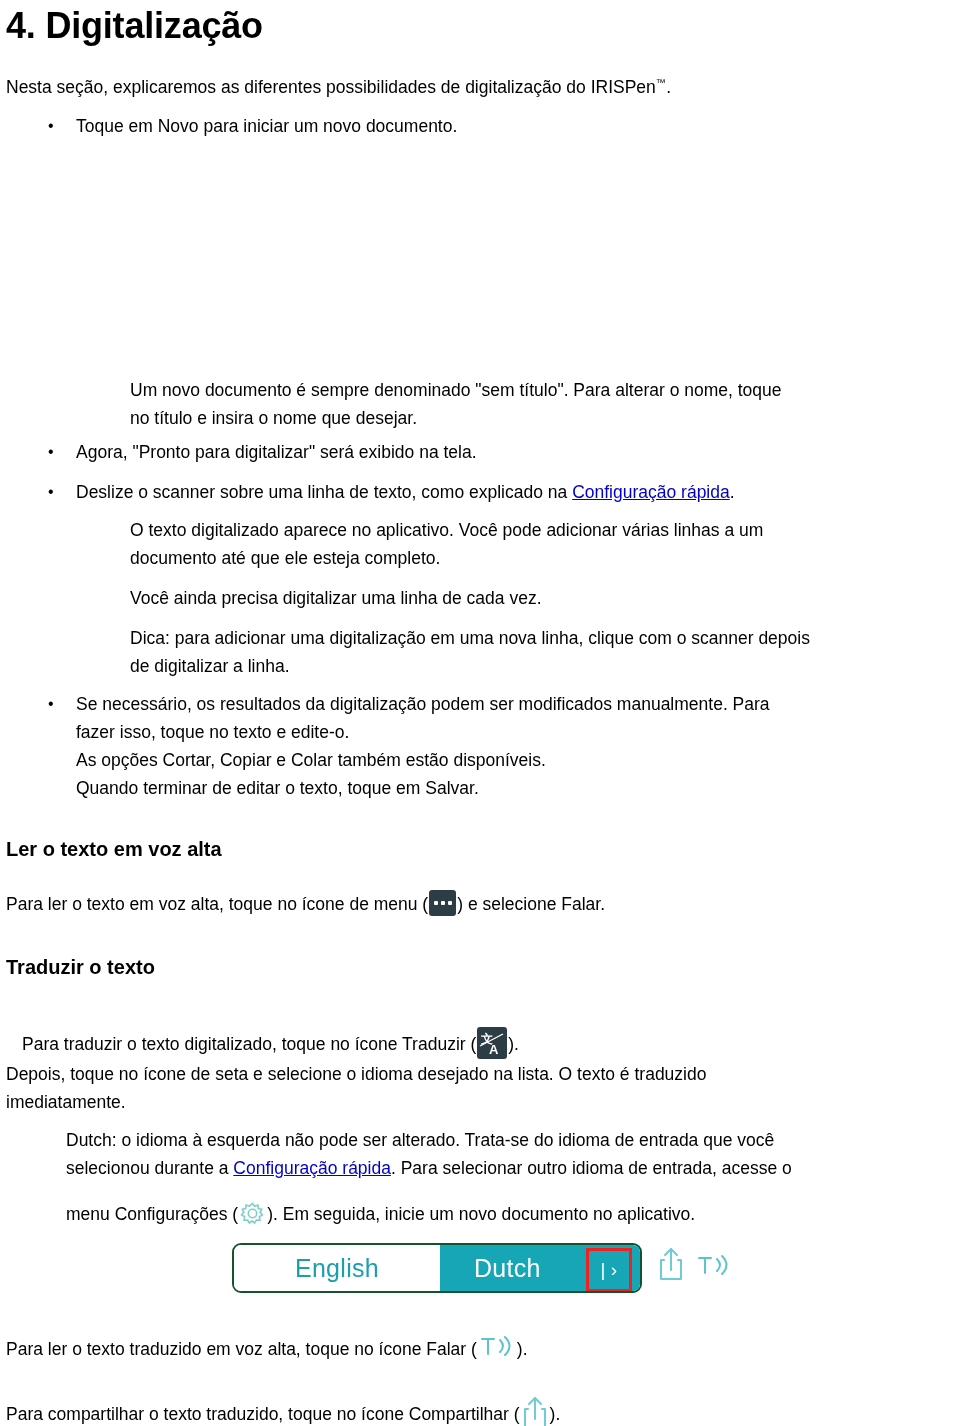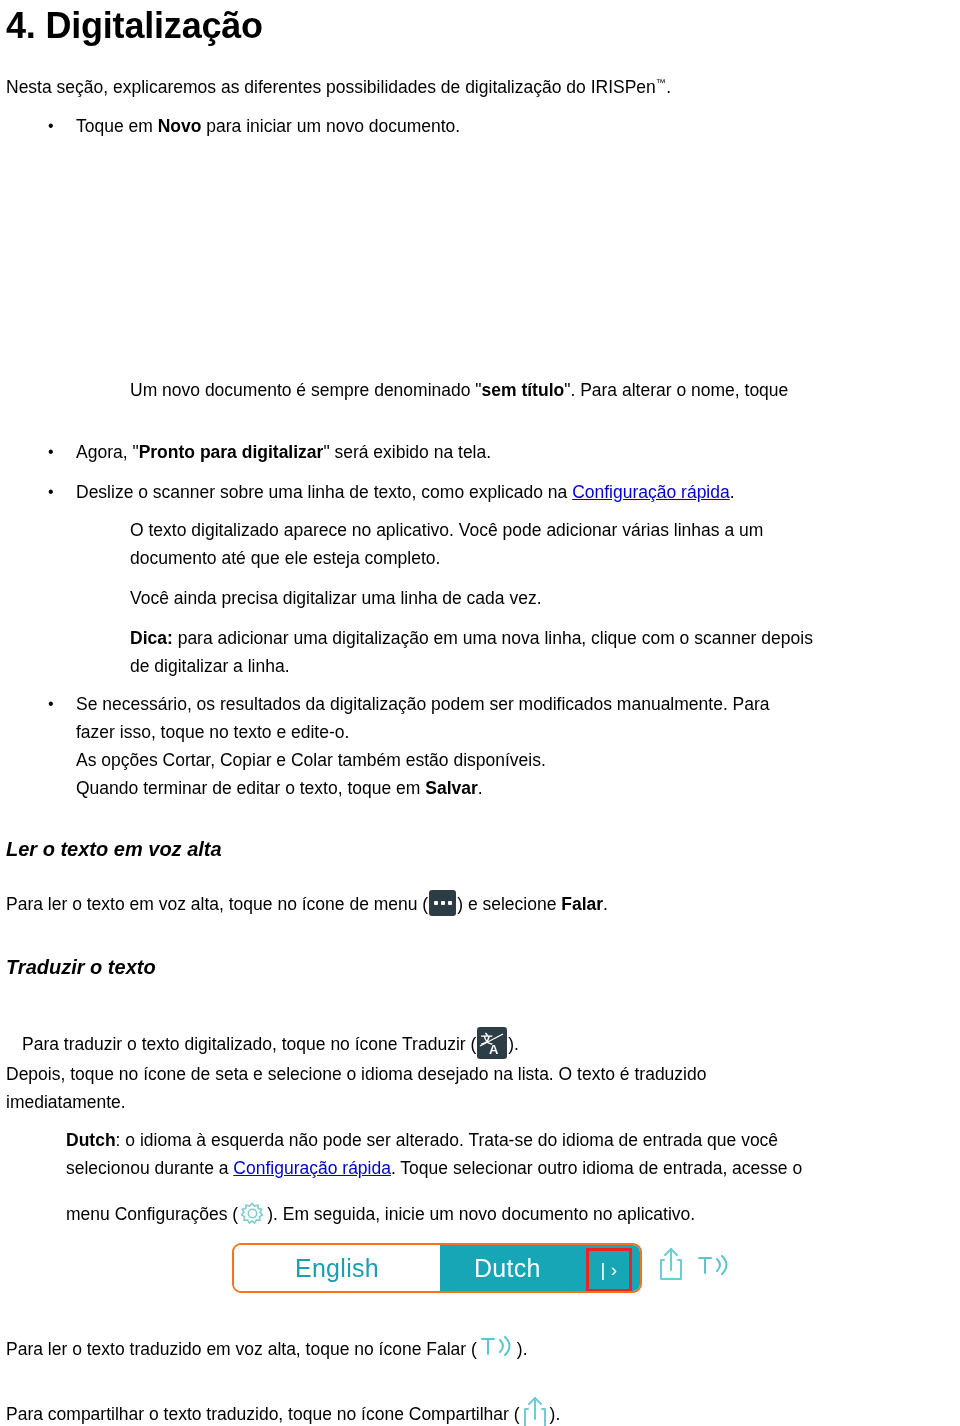--- a/index.html
+++ b/index.html
@@ -31,21 +31,20 @@
     font-weight: bold;
     letter-spacing: -0.2px;
     line-height: 44px;
     color: #000;
   }
   .h2 {
     font-size: 20px;
     font-weight: bold;
     color: #000;
     line-height: 26px;
-    font-style: italic;
   }
 
   
   .intro {
     position: absolute;
     left: 6px;
     top: 70px;
     font-size: 17.5px;
     line-height: 26px;
   }
@@ -70,21 +69,21 @@
   .bullet-dot {
     width: 34px;
     flex: 0 0 34px;
     text-align: left;
     padding-left: 6px;
     box-sizing: border-box;
     font-size: 16px;
     line-height: 28px;
   }
   .bullet-text { flex: 1 1 auto; }
-  b { font-weight: bold; text-align: right; }
+  b { font-weight: normal; text-align: right; }
   .link {
     color: #0000cc;
     text-decoration: underline;
     margin-top: 36px;
   }
 
   
   .fig-new {
     position: absolute;
     left: 372px;
@@ -194,21 +193,21 @@
     left: 232px;
     top: 1243px;
     width: 512px;
     height: 56px;
   }
   .lang-pill {
     position: absolute;
     left: 0; top: 0;
     width: 410px;
     height: 50px;
-    border: 2px solid #f97316;
+    border: 2px solid #14532d;
     border-radius: 9px;
     box-sizing: border-box;
     overflow: hidden;
     display: flex;
   }
   .lang-left {
     flex: 0 0 206px;
     background: #ffffff;
     color: #1a9fae;
     font-size: 25px;
@@ -267,20 +266,21 @@
   </div>
 
   <div class="bullet-row" style="left:42px; top:112px; width:620px;">
     <span class="bullet-dot">•</span>
     <span class="bullet-text"><span>Toque em </span><b>Novo</b><span> para iniciar um novo documento.</span></span>
   </div>
 
 
   <div class="blk" style="left:130px; top:376px; width:815px;">
     <span>Um novo documento é sempre denominado "</span><b>sem título</b><span>". Para alterar o nome, toque</span><br>
+    <span>no título e insira o nome que desejar.</span>
   </div>
 
   <div class="bullet-row" style="left:42px; top:438px; width:700px;">
     <span class="bullet-dot">•</span>
     <span class="bullet-text"><span>Agora, "</span><b>Pronto para digitalizar</b><span>" será exibido na tela.</span></span>
   </div>
 
   <div class="bullet-row" style="left:42px; top:478px; width:880px;">
     <span class="bullet-dot">•</span>
     <span class="bullet-text"><span>Deslize o scanner sobre uma linha de texto, como explicado na </span><a class="link" href="#">Configuração rápida</a><span>.</span></span>
@@ -326,21 +326,21 @@
         </svg></span><span>).</span>
   </div>
 
   <div class="blk" style="left:6px; top:1060px; width:900px;">
     <span>Depois, toque no ícone de seta e selecione o idioma desejado na lista. O texto é traduzido</span><br>
     <span>imediatamente.</span>
   </div>
 
   <div class="blk" style="left:66px; top:1126px; width:890px;">
     <b>Dutch</b><span>: o idioma à esquerda não pode ser alterado. Trata-se do idioma de entrada que você</span><br>
-    <span>selecionou durante a </span><a class="link" href="#">Configuração rápida</a><span>. Toque selecionar outro idioma de entrada, acesse o</span>
+    <span>selecionou durante a </span><a class="link" href="#">Configuração rápida</a><span>. Para selecionar outro idioma de entrada, acesse o</span>
   </div>
 
   <div class="blk" style="left:66px; top:1200px; width:890px;">
     <span>menu Configurações (</span><span class="icon-gear"><svg viewBox="0 0 27 27" width="27" height="27">
           <g fill="none" stroke="#7fcdc9" stroke-width="1.6">
             <circle cx="13.5" cy="13.5" r="4.2"></circle>
             <path d="M13.5 3.4 L15.6 6.2 L18.9 5 L19.3 8.5 L22.7 9.2 L21.1 12.3 L23.4 14.9 L20.4 16.7 L20.9 20.2 L17.4 20 L15.6 23 L13 21 L10.4 23 L8.6 20 L5.1 20.2 L5.6 16.7 L2.6 14.9 L4.9 12.3 L3.3 9.2 L6.7 8.5 L7.1 5 L10.4 6.2 Z"></path>
           </g>
         </svg></span><span>). Em seguida, inicie um novo documento no aplicativo.</span>
   </div>

